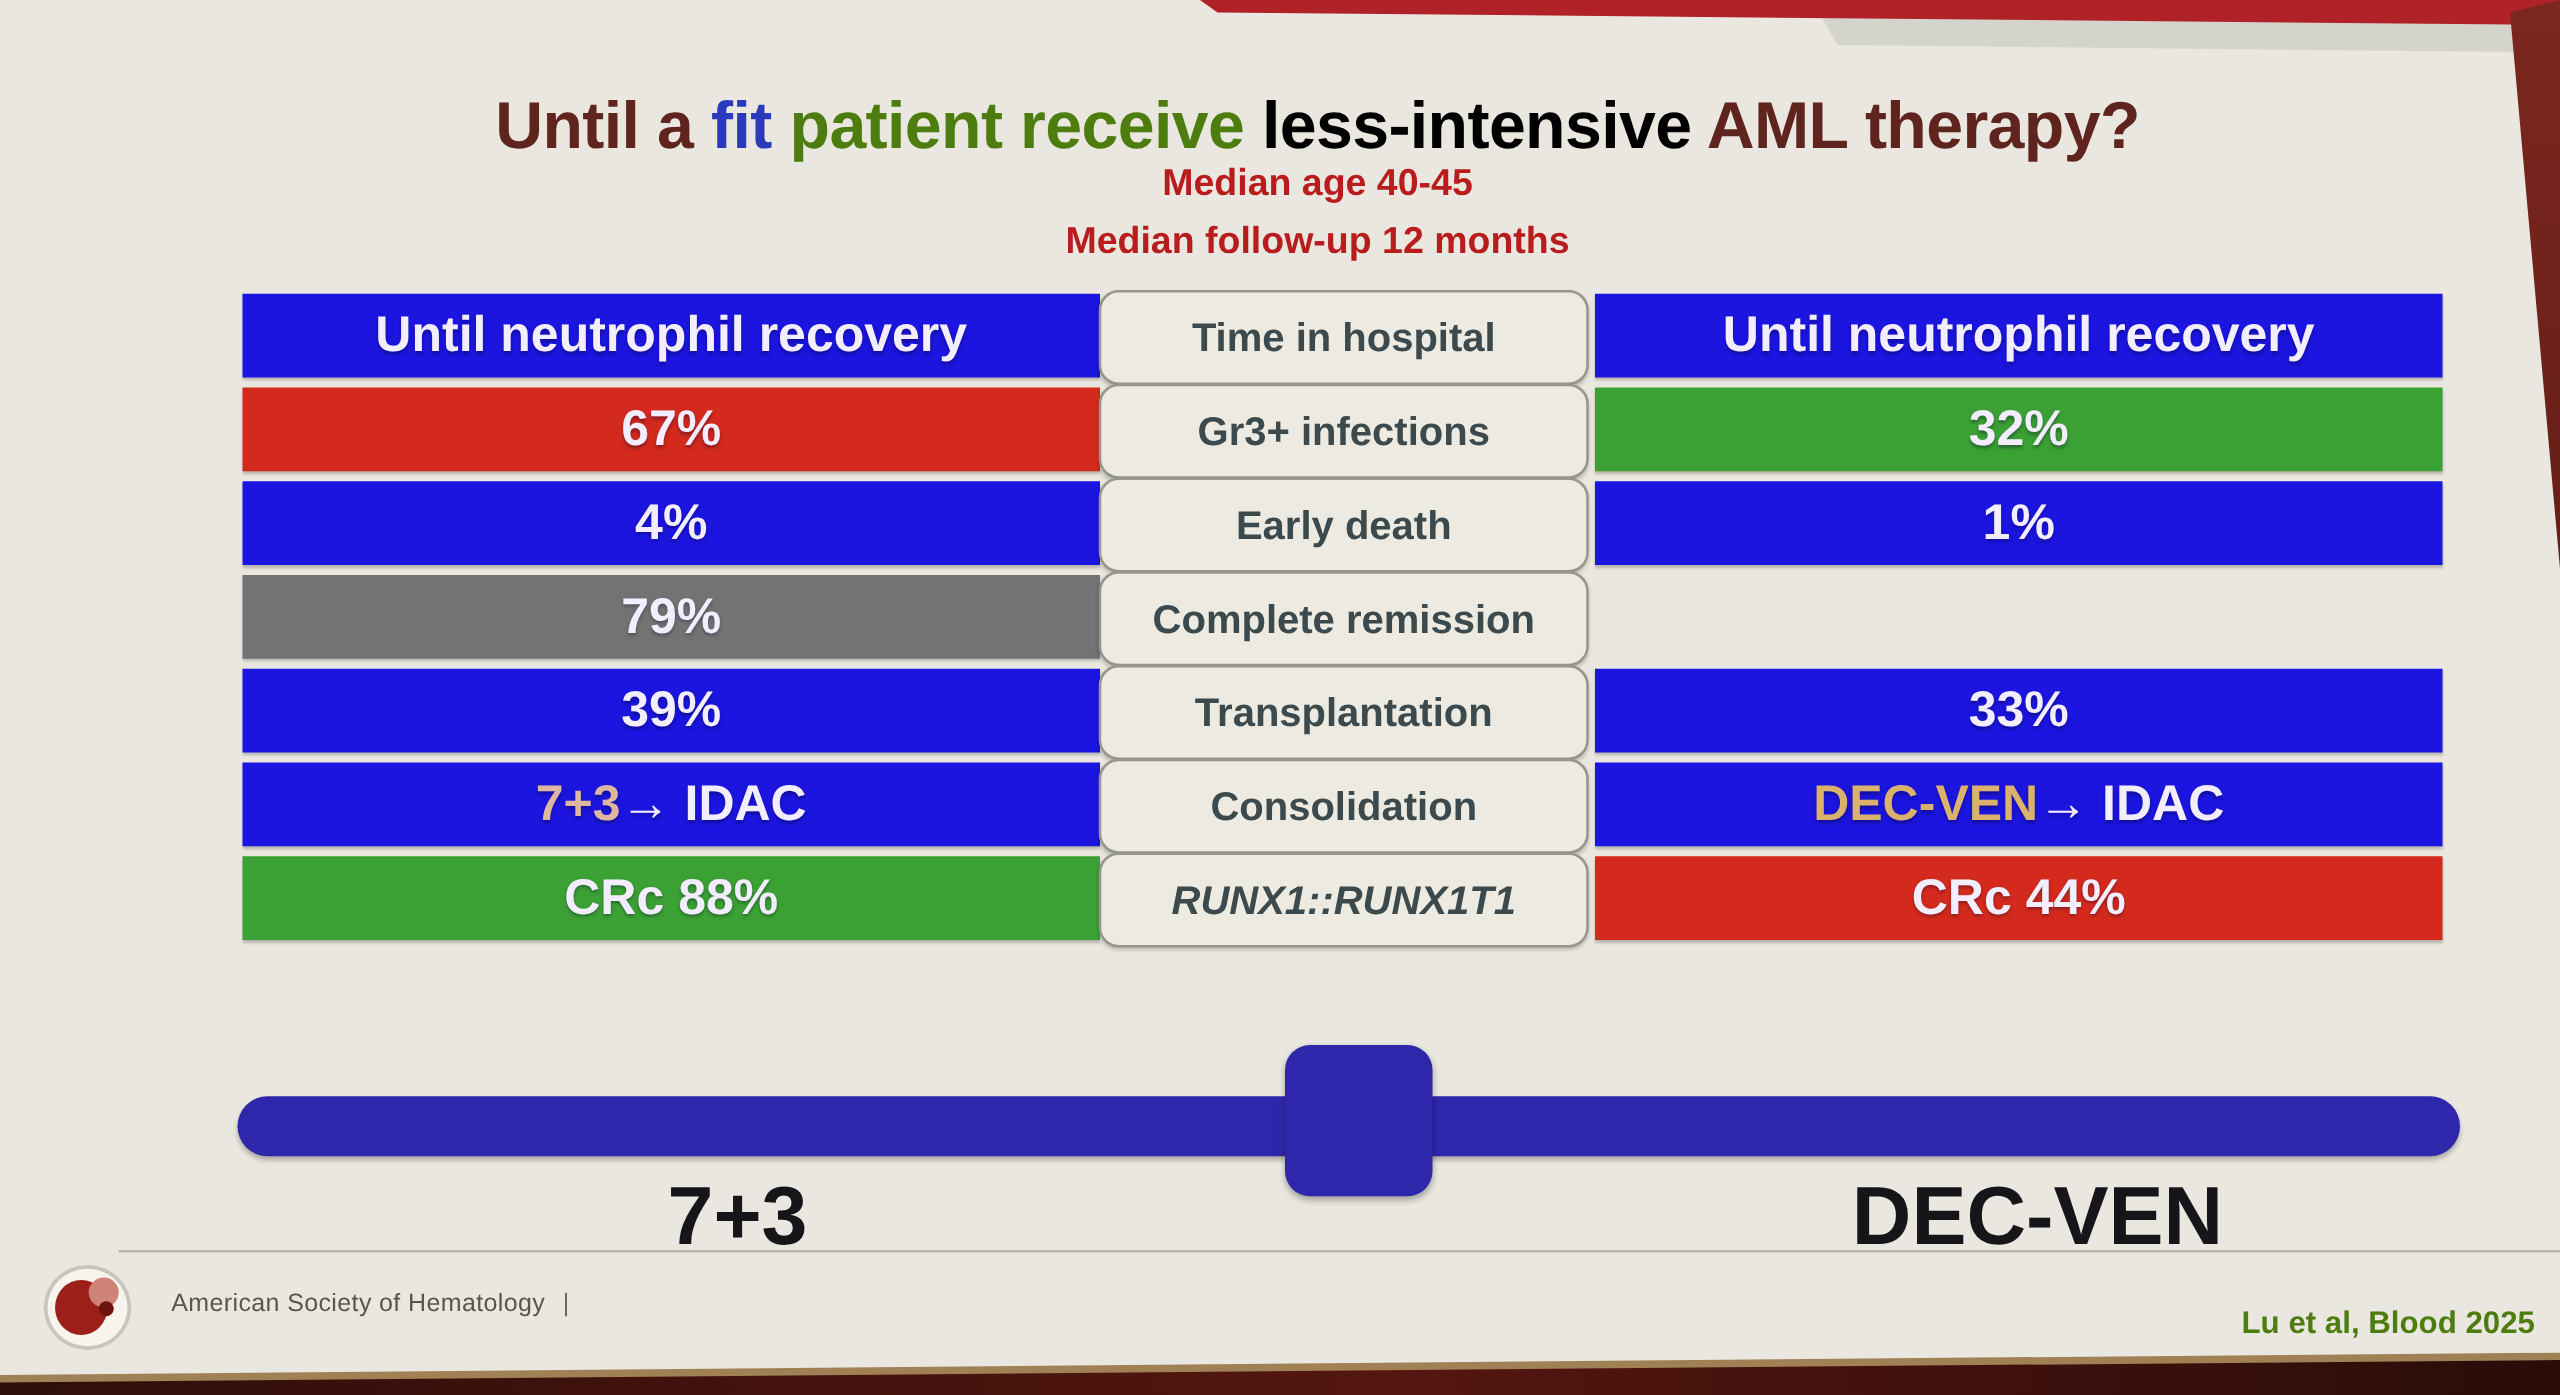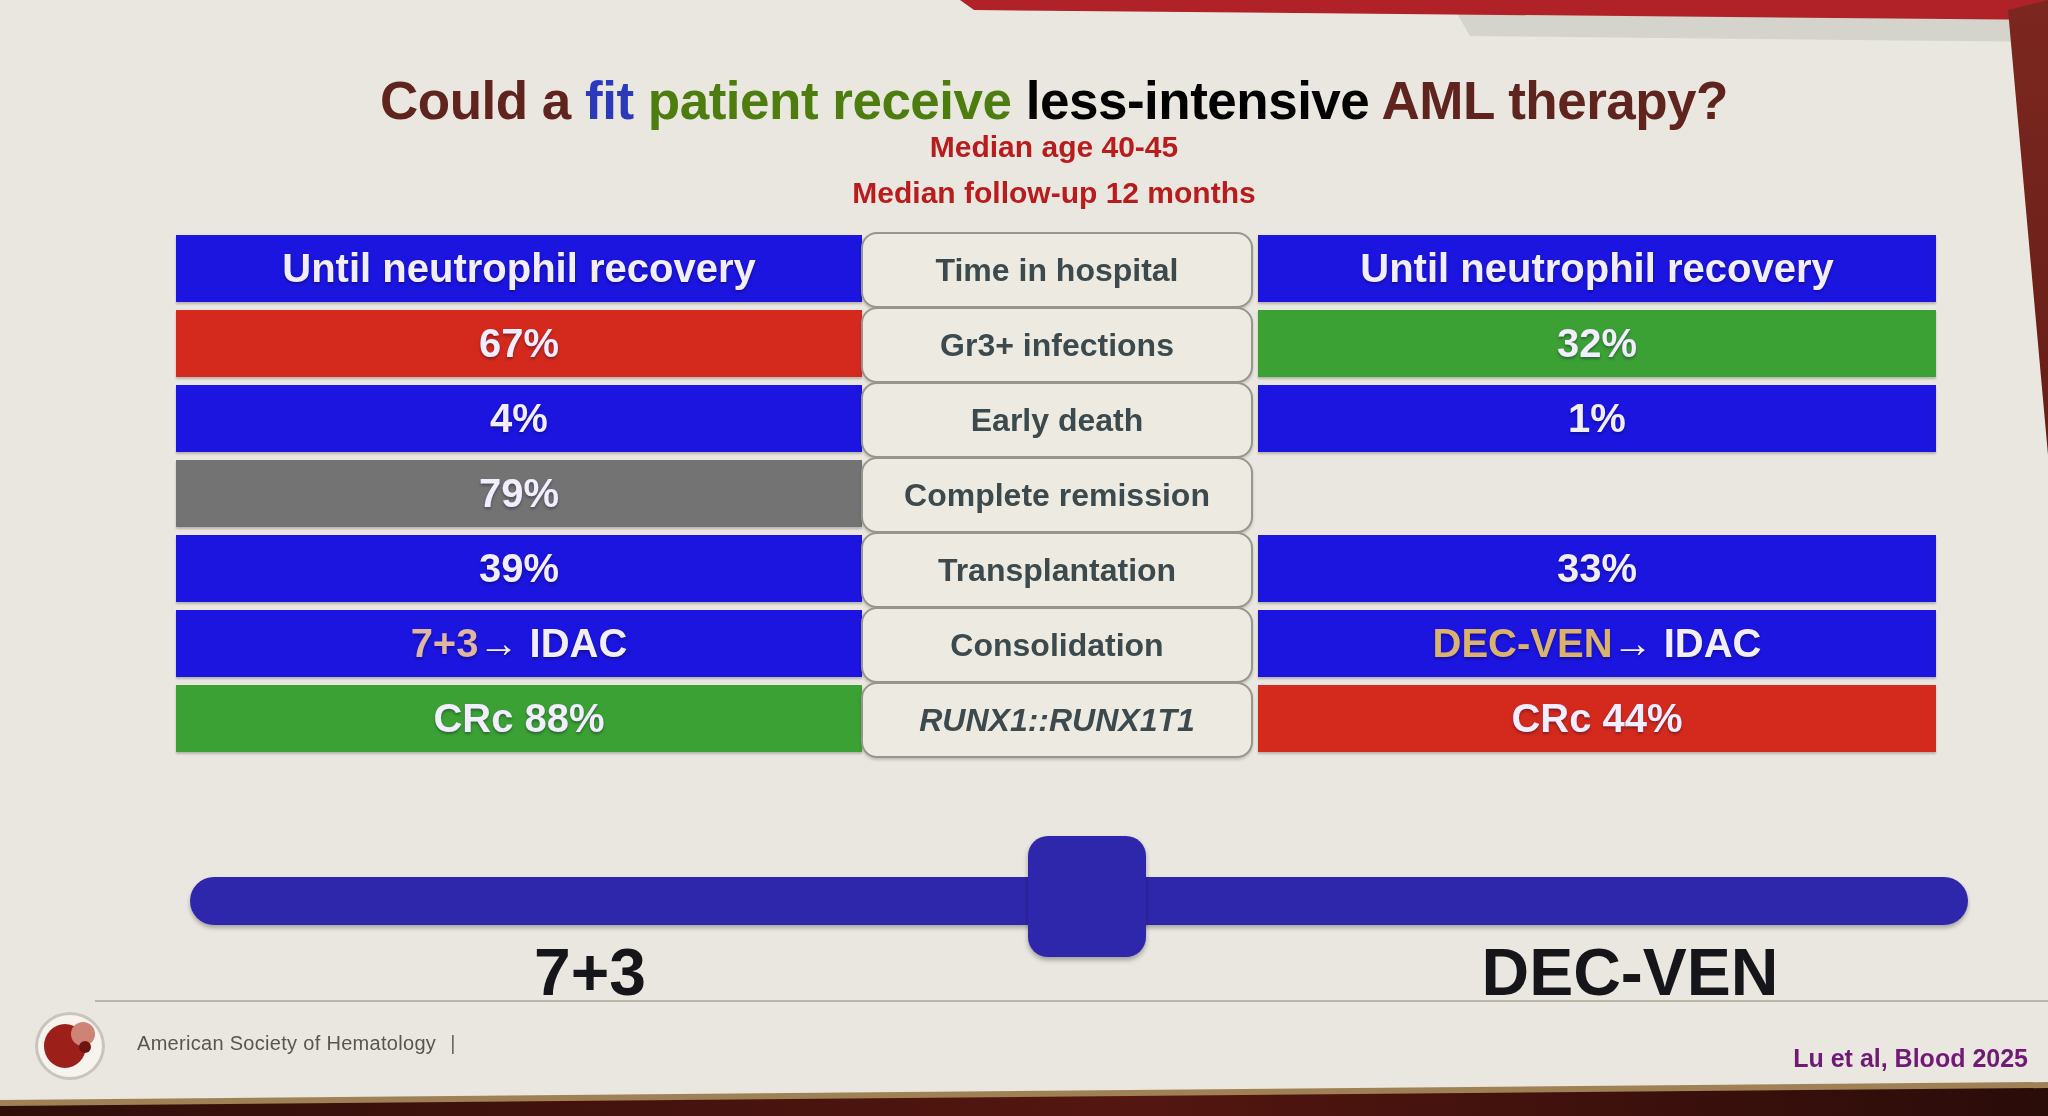--- a/index.html
+++ b/index.html
@@ -19,21 +19,21 @@
 
   
   .title{position:absolute;left:70px;right:10px;top:36px;text-align:center;
          font-size:53px;font-weight:800;letter-spacing:-0.5px;line-height:1.1;}
   .subtitle{position:absolute;left:70px;right:10px;text-align:center;
             font-weight:600;font-size:30px;color:#b91c1c;}
   .sub1{top:130px;}
   .sub2{top:176px;}
 
   
-  .table{position:absolute;left:176px;top:233px;width:1760px;}
+  .table{position:absolute;left:194px;top:233px;width:1760px;}
   .t-row{position:relative;height:75px;}
   .cell{position:absolute;top:2px;height:67px;display:flex;align-items:center;justify-content:center;
         font-weight:700;font-size:40px;color:#f2edff;text-shadow:0 2px 3px rgba(0,0,40,.35);
         box-shadow:0 2px 2px rgba(0,0,0,.22);}
   .cell.left{left:0;width:686px;}
   .cell.right{left:1082px;width:678px;}
   .pill{position:absolute;z-index:2;left:685px;top:-1px;width:392px;height:76px;box-sizing:border-box;
         background:#edebe1;border:2px solid #97968e;border-radius:16px;
         display:flex;align-items:center;justify-content:center;
         font-weight:700;font-size:32px;color:#3c4a4e;box-shadow:0 2px 3px rgba(0,0,0,.18);}
@@ -51,28 +51,28 @@
   
   .footer-rule{position:absolute;left:95px;right:0;top:1000px;height:2px;background:rgba(130,124,108,.45);}
   .ash-logo{position:absolute;left:35px;top:1012px;width:70px;height:68px;}
   .ash-outer{width:100%;height:100%;border-radius:50%;background:#f6f4ec;border:3px solid #c9c5bc;
              box-sizing:border-box;position:relative;overflow:hidden;}
   .ash-big{position:absolute;left:6px;top:9px;width:42px;height:44px;border-radius:50%;background:#9c2019;}
   .ash-small{position:absolute;right:7px;top:7px;width:24px;height:24px;border-radius:50%;background:#cf8276;}
   .ash-dot{position:absolute;right:11px;top:26px;width:12px;height:12px;border-radius:50%;background:#6e130f;}
   .org{position:absolute;left:137px;top:1032px;font-size:20px;color:#585650;letter-spacing:.3px;}
   .org .divider{margin-left:14px;color:#6a675f;}
-  .citation{position:absolute;right:20px;top:1044px;font-size:25px;font-weight:600;color:#701a75;}
+  .citation{position:absolute;right:20px;top:1044px;font-size:25px;font-weight:600;color:#4d7c0f;}
 </style>
 </head>
 <body>
 
 <div class="stage">
 
-  <h1 class="title"><span style="color: rgb(95, 36, 29);">Could a </span><span style="color: rgb(43, 58, 187);">fit</span><span style="color: #4d7c0f;"> patient receive </span><span style="color: #000000; text-align: center;">less-intensive</span><span style="color: rgb(95, 36, 29);"> AML therapy?</span></h1>
+  <h1 class="title"><span style="color: rgb(95, 36, 29);">Until a </span><span style="color: rgb(43, 58, 187);">fit</span><span style="color: #4d7c0f;"> patient receive </span><span style="color: #000000; text-align: center;">less-intensive</span><span style="color: rgb(95, 36, 29);"> AML therapy?</span></h1>
   <div class="subtitle sub1">Median age 40-45</div>
   <div class="subtitle sub2">Median follow-up 12 months</div>
 
   <div class="table">
       <div class="t-row">
         <div class="cell left" style="background: rgb(27, 21, 223);">
           <span>Until neutrophil recovery</span>
         </div>
         <div class="cell right" style="background: rgb(27, 21, 223);">
           <span>Until neutrophil recovery</span>

